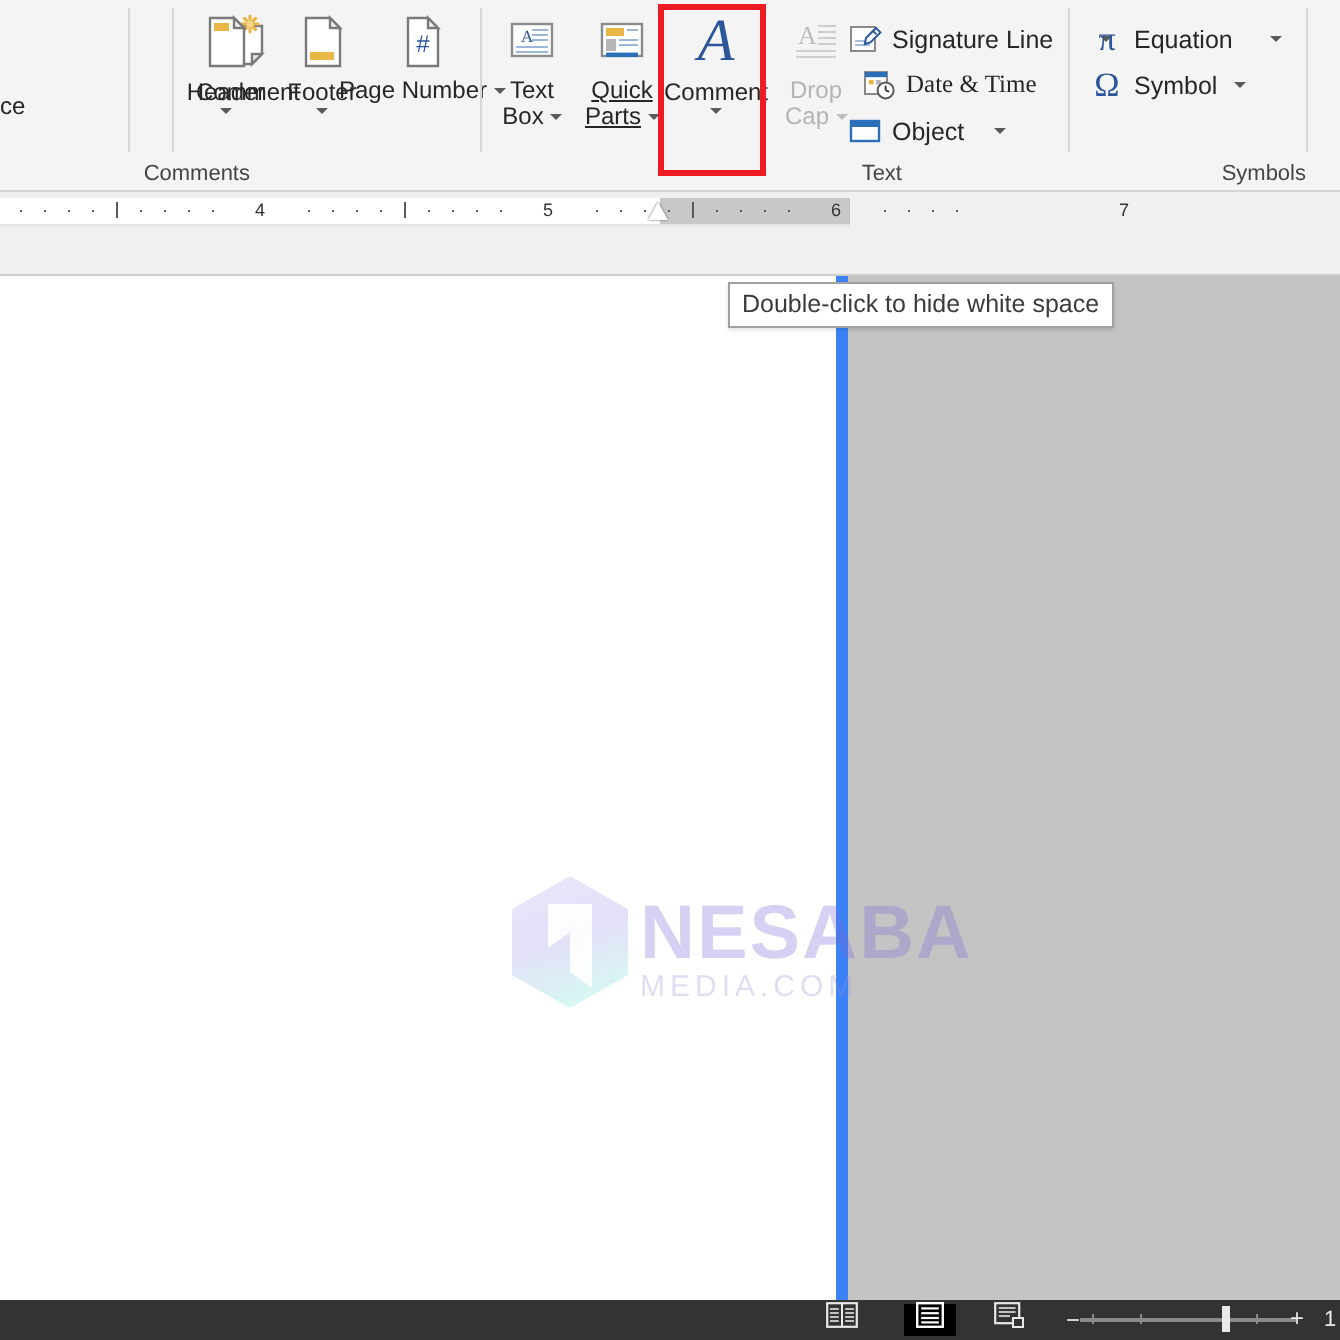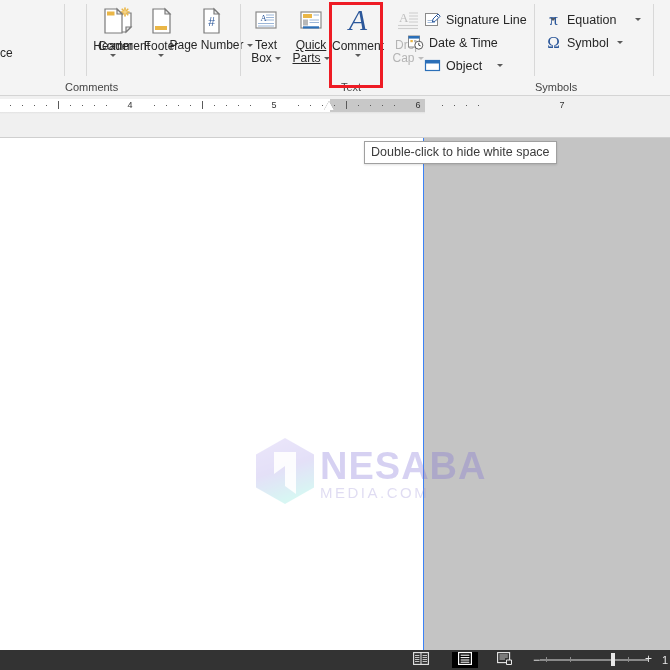--- a/index.html
+++ b/index.html
@@ -16,21 +16,21 @@
     position: absolute; left: 0; top: 0;
     width: 670px; height: 96px;
     background: #f4f4f4;
     border-bottom: 1px solid #d4d4d4;
   }
   .rgroup {
     position: absolute; top: 0; height: 95px;
   }
   .rgroup-label {
     position: absolute; bottom: 2px; left: 0; width: 100%;
-    text-align: left; font-size: 11px; color: #444;
+    text-align: right; font-size: 11px; color: #444;
     line-height: 12px;
   }
   .rsep {
     position: absolute; top: 4px; width: 1px; height: 72px;
     background: #d8d8d8;
   }
   .bigbtn {
     position: absolute; top: 3px;
     display: flex; flex-direction: column; align-items: center;
     width: 56px;
@@ -116,21 +116,21 @@
   }
 
   
   .docarea {
     position: absolute; left: 0; top: 138px; width: 670px; height: 512px;
     background: #c4c4c4;
   }
   .page {
     position: absolute; left: 0; top: 0; width: 424px; height: 512px;
     background: #ffffff;
-    border-right: 1px solid #3b82f6;
+    border-right: 6px solid #3b82f6;
   }
   .tooltip {
     position: absolute;
     background: #ffffff;
     border: 1px solid #a0a0a0;
     font-size: 12.5px;
     color: #3b3b3b;
     padding: 3px 6px 4px;
     white-space: nowrap;
     line-height: 14px;
@@ -321,21 +321,21 @@
               <line x1="3.5" y1="11.5" x2="11" y2="11.5"></line>
             </g>
             <path d="M9,8 l5,-5 l2.2,2.2 l-5,5 l-2.8,0.8 z" fill="#ffffff" stroke="#2b579a" stroke-width="1"></path>
             <line x1="12.2" y1="4.2" x2="14.2" y2="6.2" stroke="#2b579a" stroke-width="1"></line>
           </svg>
         </span>
         <span>Signature Line</span>
         <span class="caret-inline" style="margin-left:18px;"></span>
       </div>
 
-      <div class="smallbtn" style="left:166px; top:32px;">
+      <div class="smallbtn" style="left:190px; top:32px;font-family:Liberation Serif, serif;">
         <span class="sico">
           <svg width="17" height="17" viewBox="0 0 17 17">
             <rect x="1.5" y="2" width="11" height="11" fill="#ffffff" stroke="#8a8a8a" stroke-width="1"></rect>
             <rect x="1.5" y="2" width="11" height="2.6" fill="#2b6fb8"></rect>
             <rect x="3.4" y="6" width="2.4" height="2.2" fill="#eab646"></rect>
             <rect x="7" y="6" width="2.4" height="2.2" fill="#b7b7b7"></rect>
             <circle cx="11.8" cy="11.2" r="4" fill="#ffffff" stroke="#5a5a5a" stroke-width="1"></circle>
             <line x1="11.8" y1="11.2" x2="11.8" y2="8.8" stroke="#333" stroke-width="0.9"></line>
             <line x1="11.8" y1="11.2" x2="13.6" y2="11.8" stroke="#333" stroke-width="0.9"></line>
           </svg>

